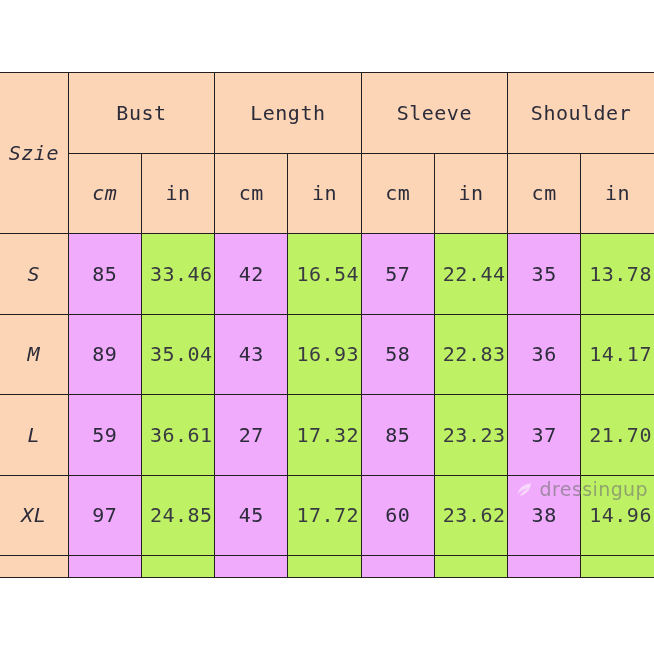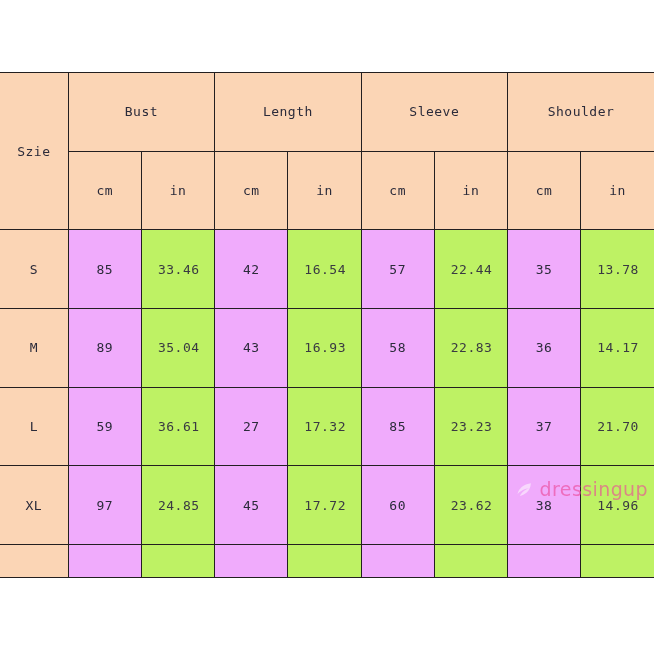--- a/index.html
+++ b/index.html
@@ -29,28 +29,28 @@
     width: 654px;
     height: 506px;
     border: 0;
   }
 
   table.size-chart td {
     border: 1.6px solid #231f20;
     text-align: center;
     vertical-align: middle;
     font-family: "DejaVu Sans Mono", "Liberation Mono", monospace;
-    font-size: 13px;
+    font-size: 20px;
     letter-spacing: 0.5px;
     color: #2b2b3a;
-    padding: 16px;
+    padding: 8px;
   }
 
   
-  table.size-chart tr > td:first-child { border-left: none; }
+  table.size-chart tr > td:first-child { border-left: none; font-style: italic; }
   table.size-chart tr > td:last-child  { border-right: none; }
   table.size-chart tr:first-child > td { border-top: 1.6px solid #231f20; }
 
   .c-peach  { background: #fbd5b5; }
   .c-blue   { background: #f0abfc; }
   .c-orange { background: #bef264; }
 
   .grp-head {
     font-size: 19px;
     letter-spacing: 1.5px;
@@ -85,21 +85,21 @@
   }
   #watermark .wm-mark {
     display: block;
     width: 17px;
     height: 17px;
   }
   #watermark .wm-text {
     font-family: "DejaVu Sans", "Liberation Sans", sans-serif;
     font-size: 19px;
     letter-spacing: 0.4px;
-    color: #ec4899;
+    color: #737373;
     font-weight: 400;
   }
 </style>
 </head>
 <body>
 
 <div id="chart-wrap">
   <table class="size-chart">
     <colgroup>
       <col class="col-label">

